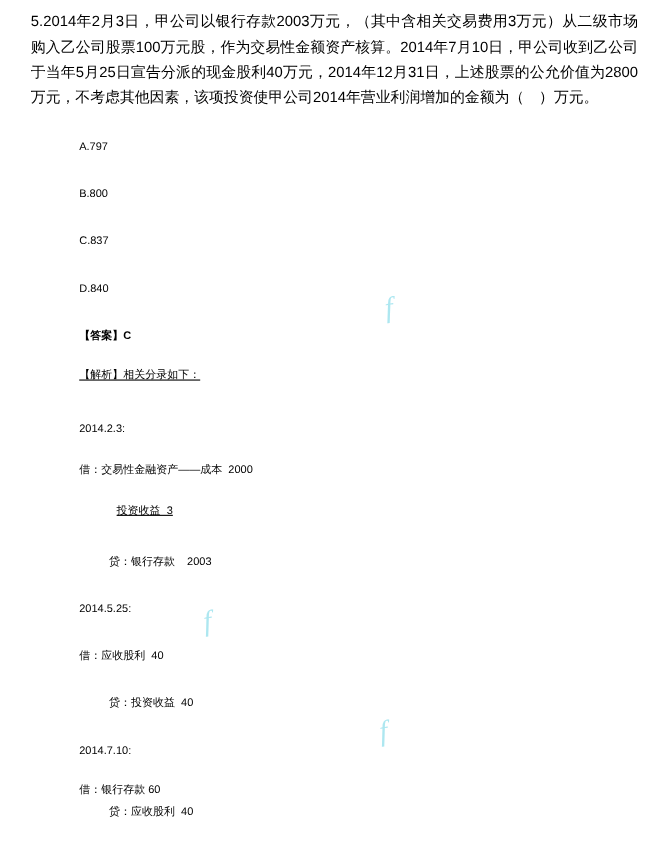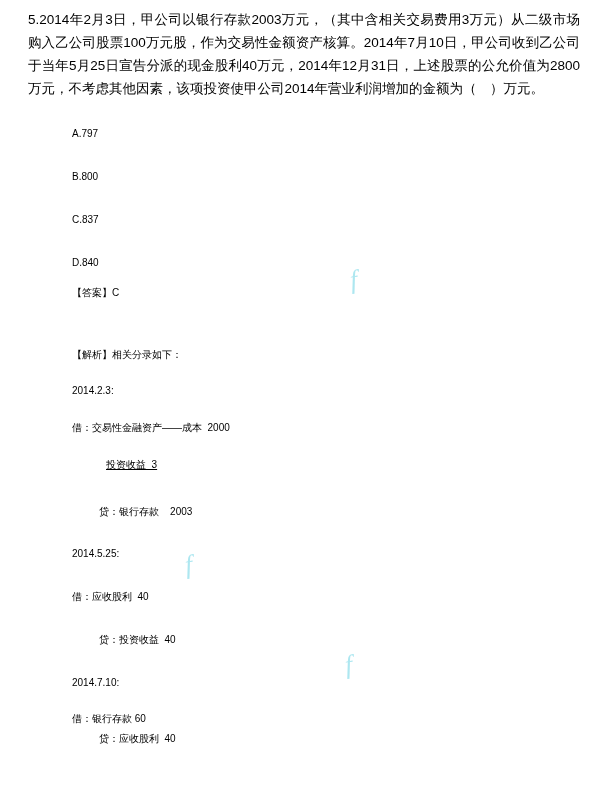--- a/index.html
+++ b/index.html
@@ -67,22 +67,22 @@
 
   <div class="question-block">
     <p>5.2014年2月3日，甲公司以银行存款2003万元，（其中含相关交易费用3万元）从二级市场购入乙公司股票100万元股，作为交易性金额资产核算。2014年7月10日，甲公司收到乙公司于当年5月25日宣告分派的现金股利40万元，2014年12月31日，上述股票的公允价值为2800万元，不考虑其他因素，该项投资使甲公司2014年营业利润增加的金额为（　）万元。</p>
   </div>
 
   <div class="body-line indent1" style="top:124px;">A.797</div>
   <div class="body-line indent1" style="top:167px;">B.800</div>
   <div class="body-line indent1" style="top:210px;">C.837</div>
   <div class="body-line indent1" style="top:253px;">D.840</div>
 
-  <div class="body-line indent1" style="top:283px;">【答案】C</div>
-  <div class="body-line indent1" style="top:345px;">【解析】相关分录如下：</div>
+  <div class="body-line indent1" style="top:296px;font-weight:bold;">【答案】C</div>
+  <div class="body-line indent1" style="top:332px;text-decoration:underline;">【解析】相关分录如下：</div>
 
   <div class="body-line indent1" style="top:381px;">2014.2.3:</div>
   <div class="body-line indent1" style="top:418px;">借：交易性金融资产——成本  2000</div>
   <div class="body-line indent3" style="top:455px;text-decoration:underline;">投资收益  3</div>
   <div class="body-line indent2" style="top:502px;">贷：银行存款    2003</div>
 
   <div class="body-line indent1" style="top:544px;">2014.5.25:</div>
   <div class="body-line indent1" style="top:587px;">借：应收股利  40</div>
   <div class="body-line indent2" style="top:630px;">贷：投资收益  40</div>
 

